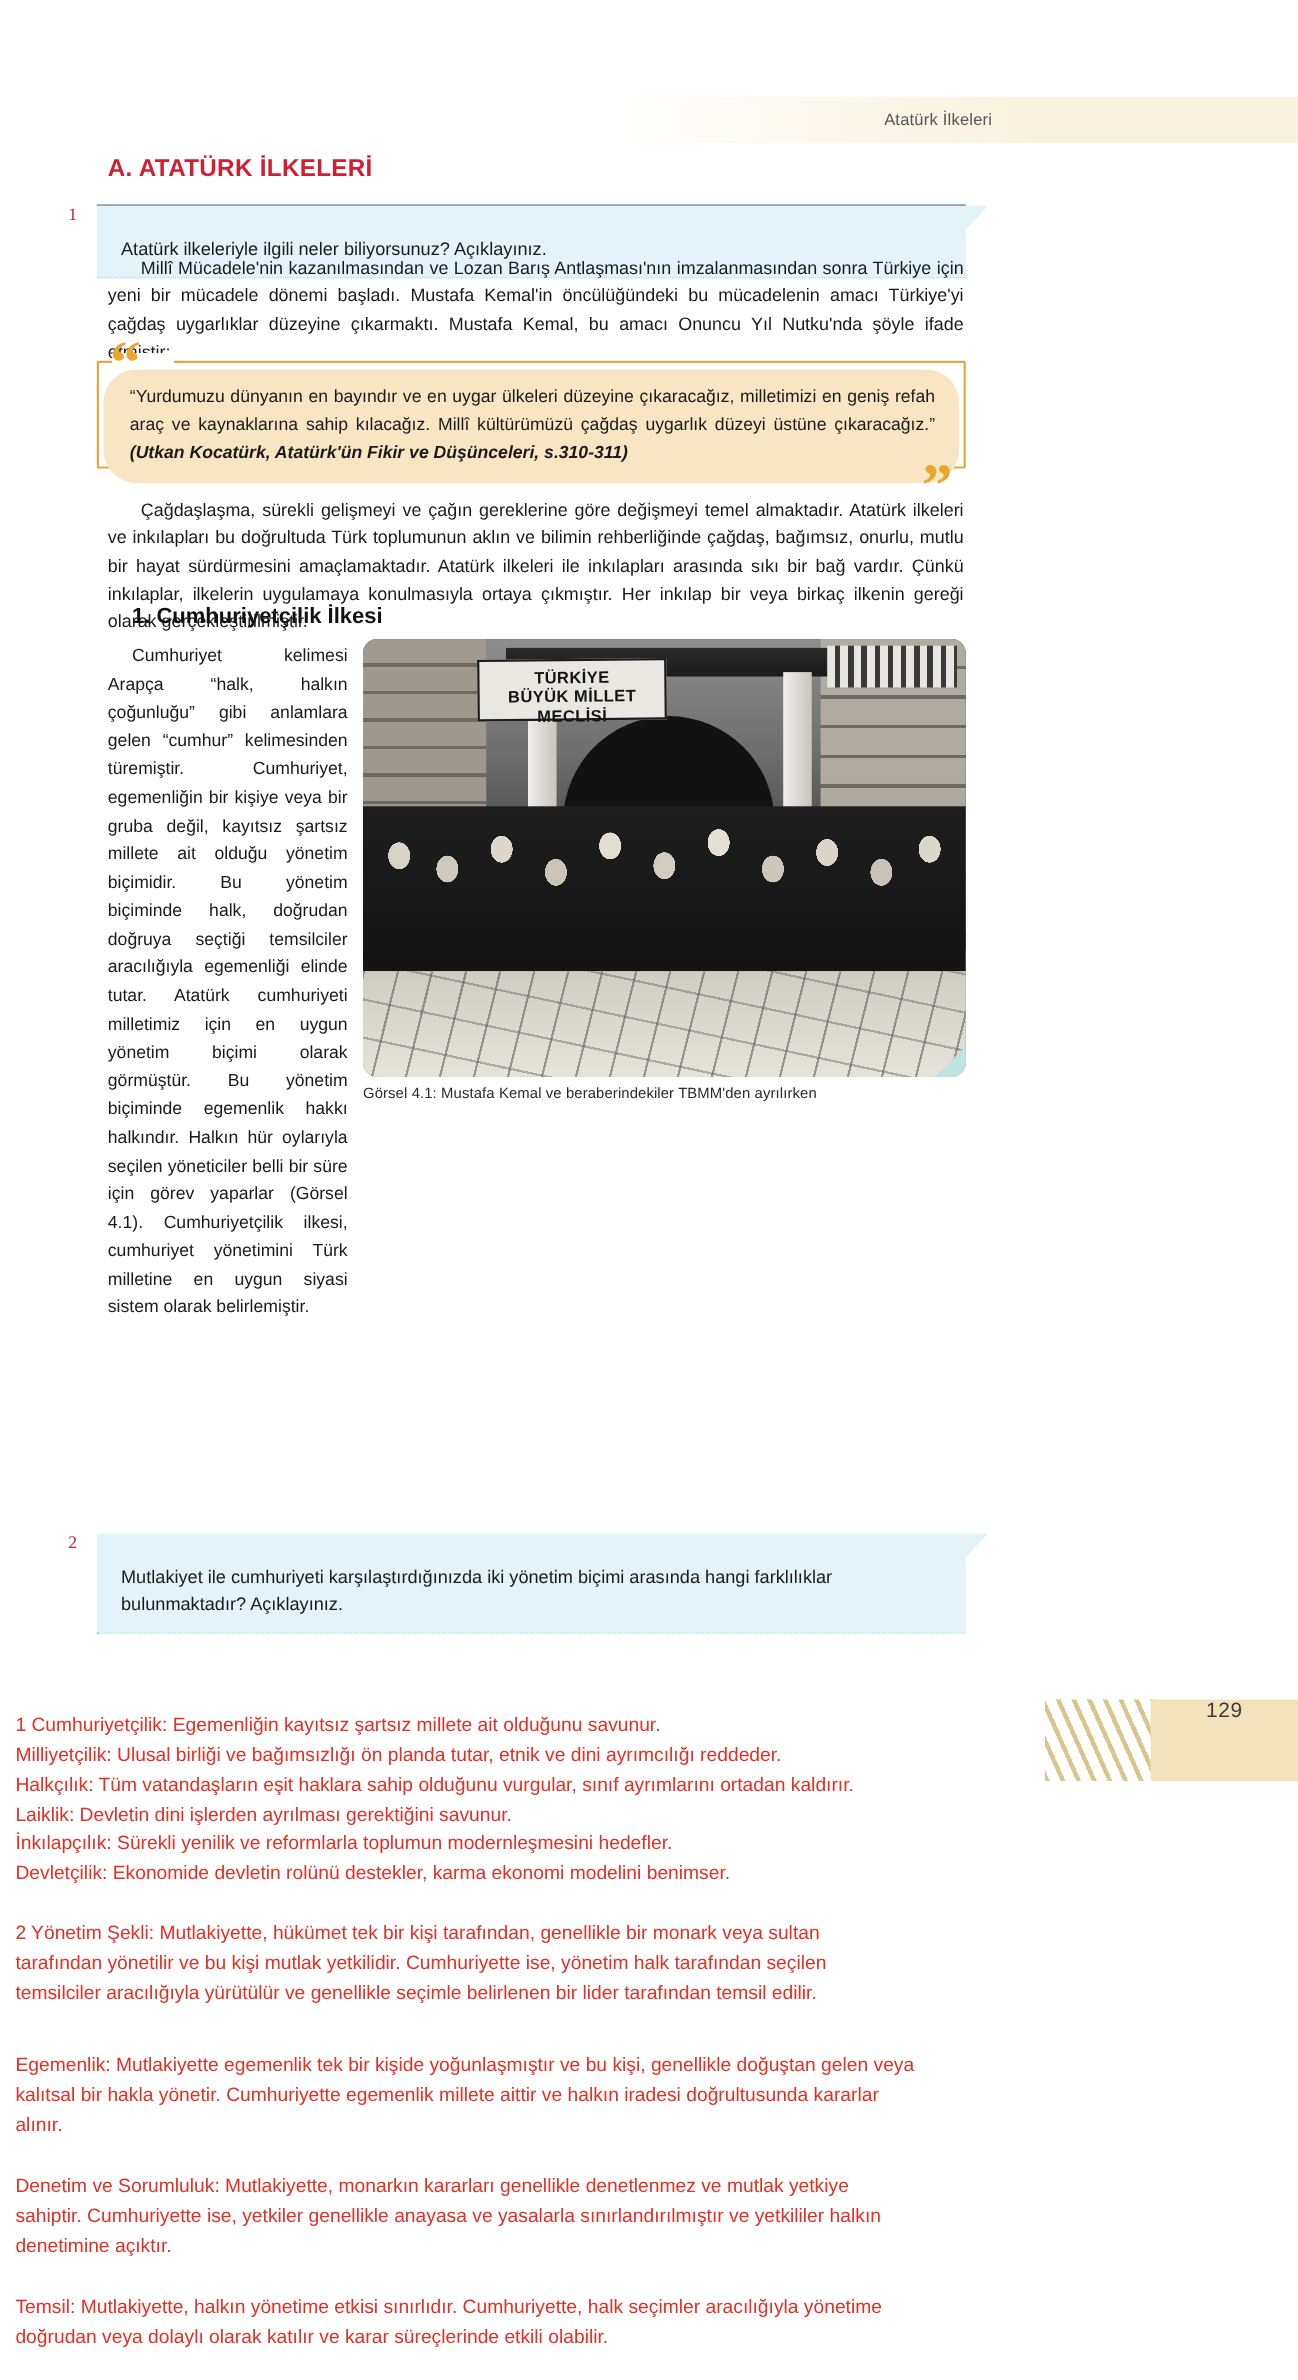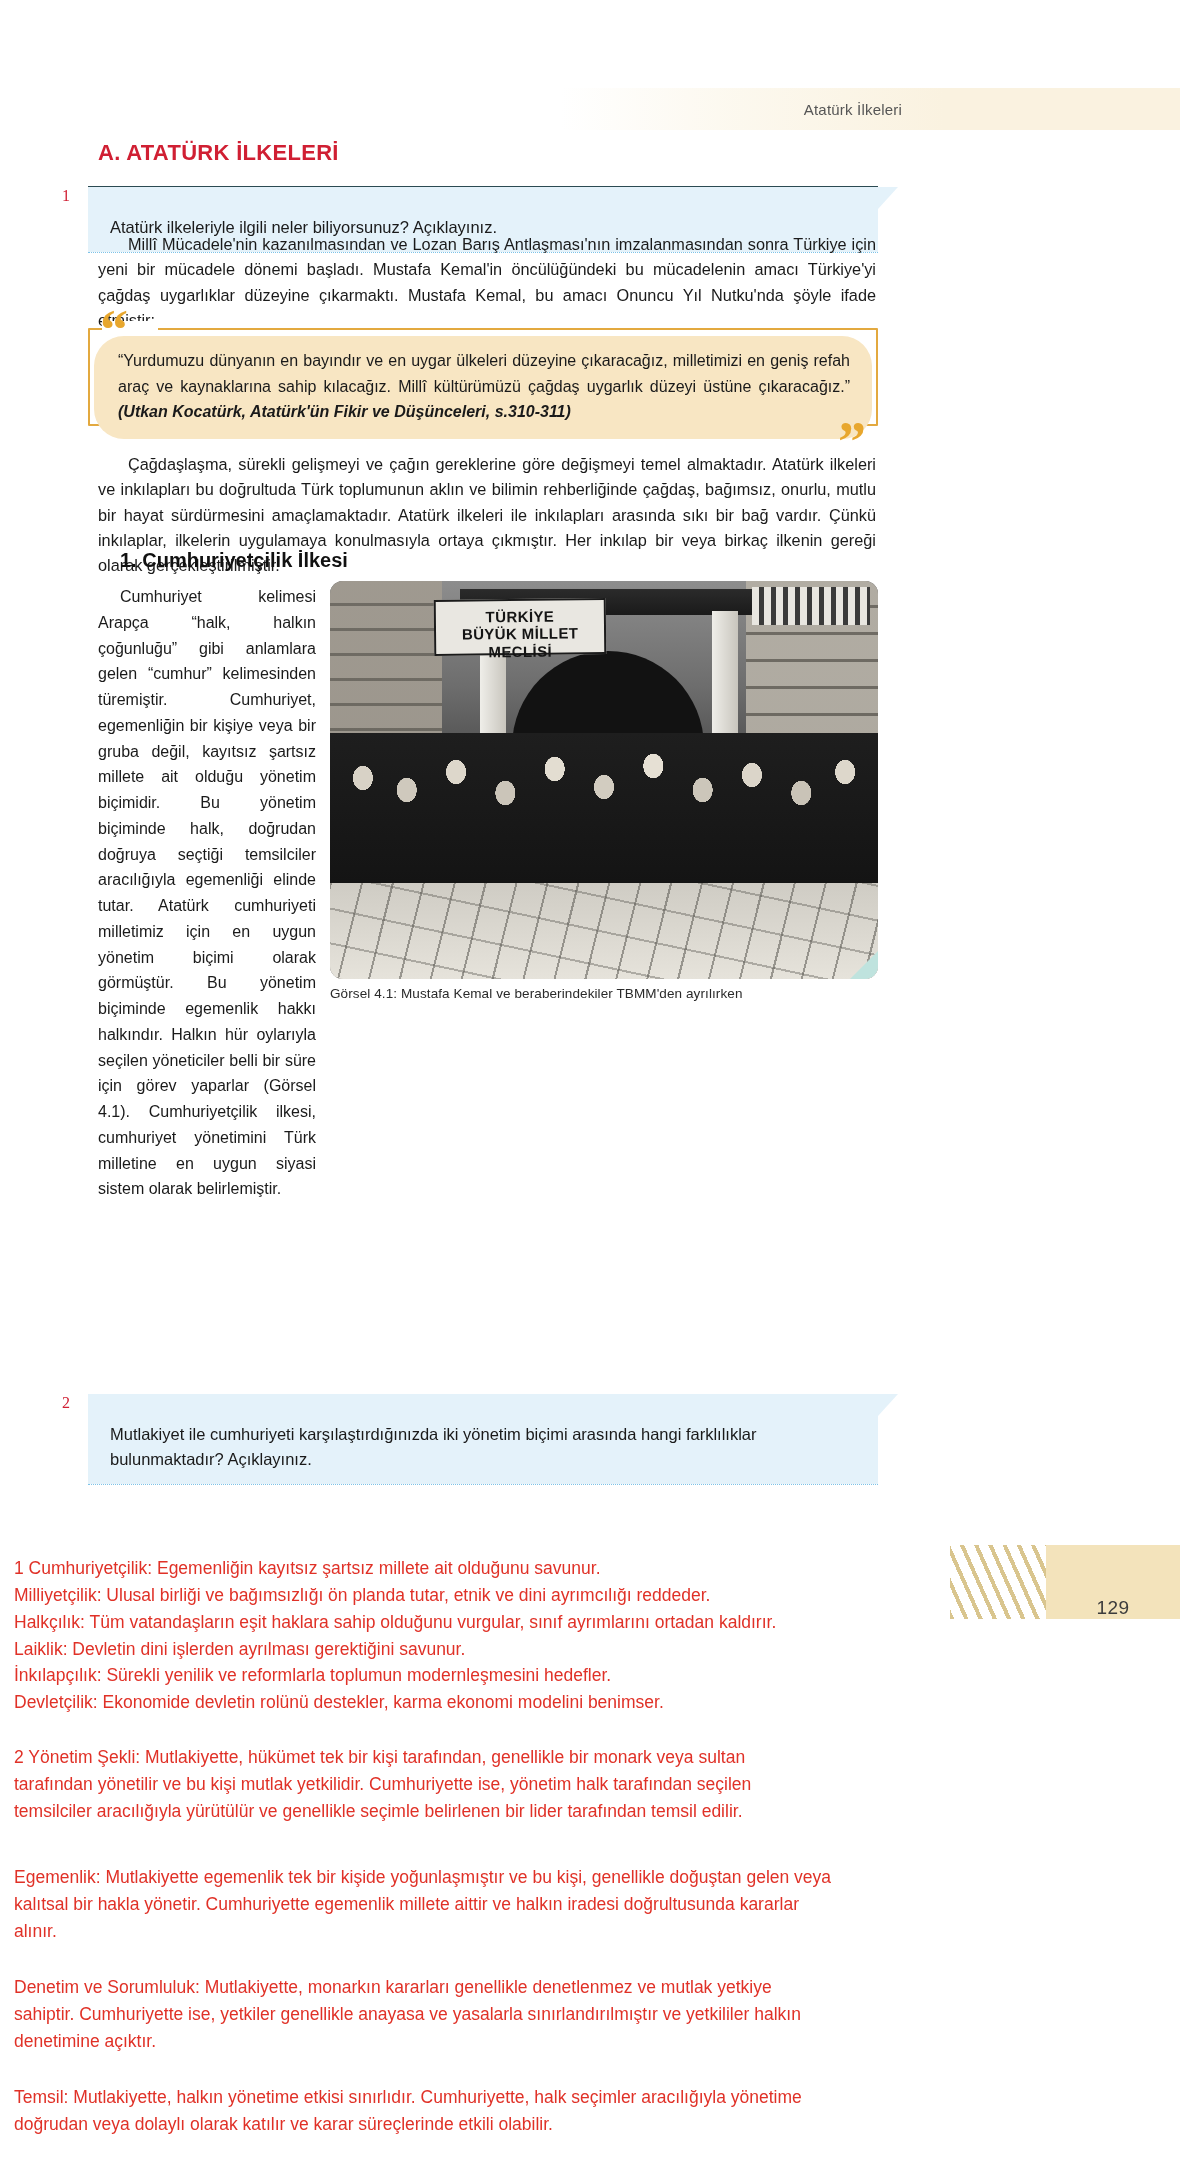--- a/index.html
+++ b/index.html
@@ -323,21 +323,21 @@
     left: 0; top: 0;
     width: 100px; height: 74px;
     background: repeating-linear-gradient(66deg, #d9c58e 0px, #d9c58e 4px, #ffffff 4px, #ffffff 13px);
   }
   .pn-plate {
     position: absolute;
     left: 96px; top: 0;
     width: 134px; height: 74px;
     background: #f3e3bb;
     display: flex;
-    align-items: flex-end;
+    align-items: flex-start;
     justify-content: center;
   }
   .pn-text {
     font-size: 19px;
     color: #3c3c3c;
     letter-spacing: .5px;
   }
 </style>
 </head>
 <body>

